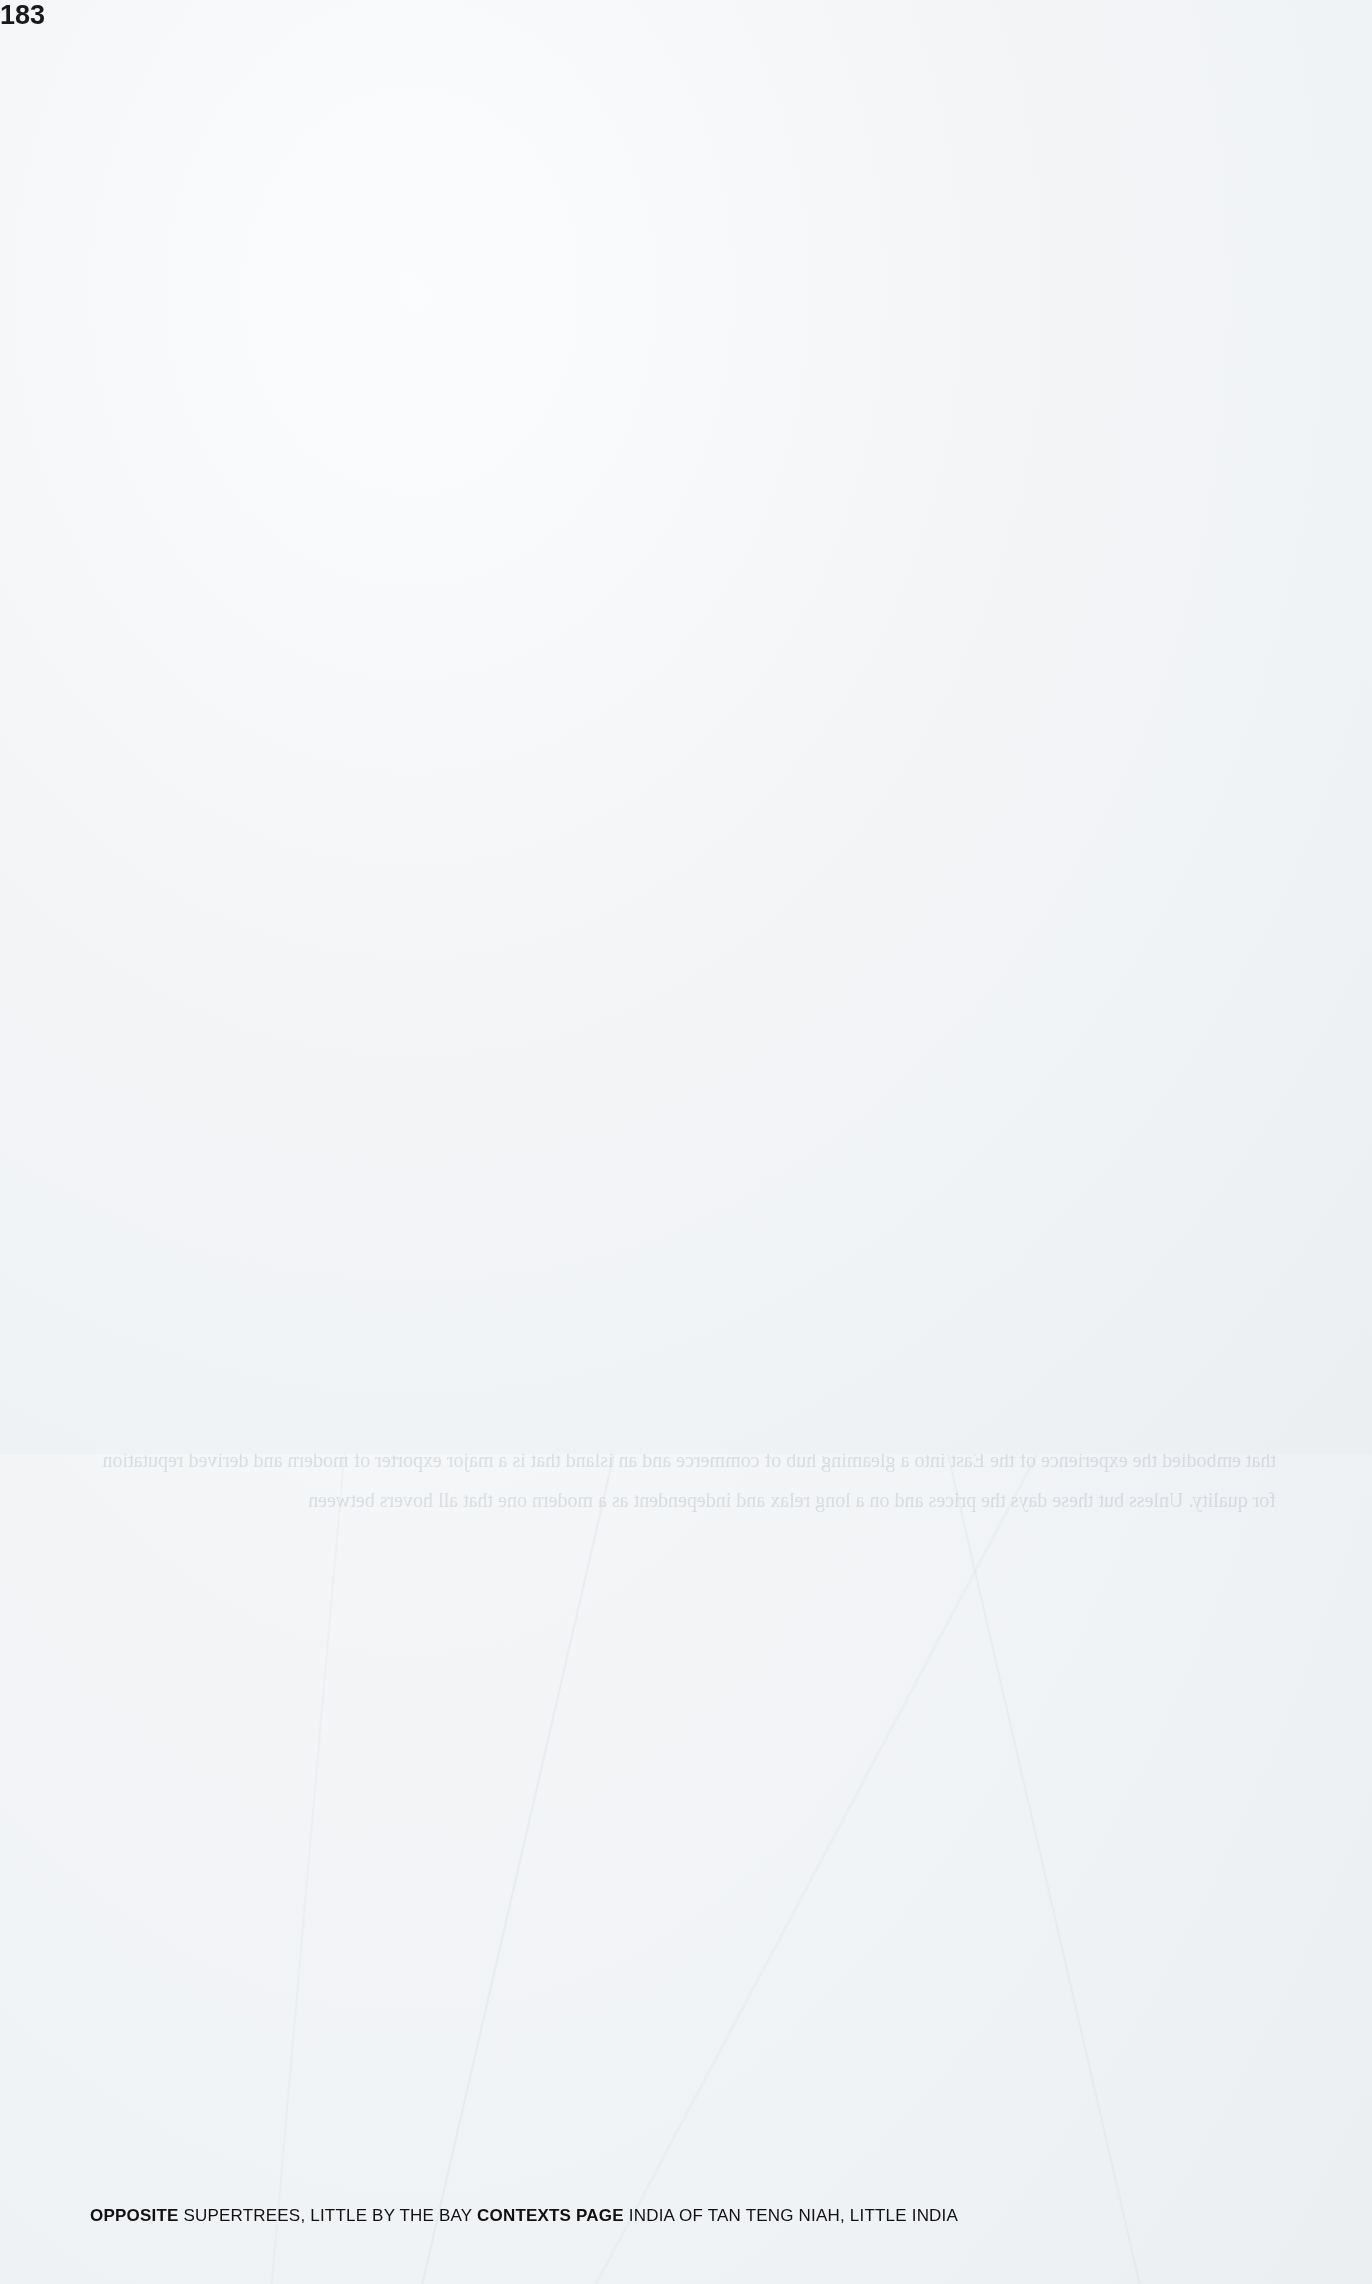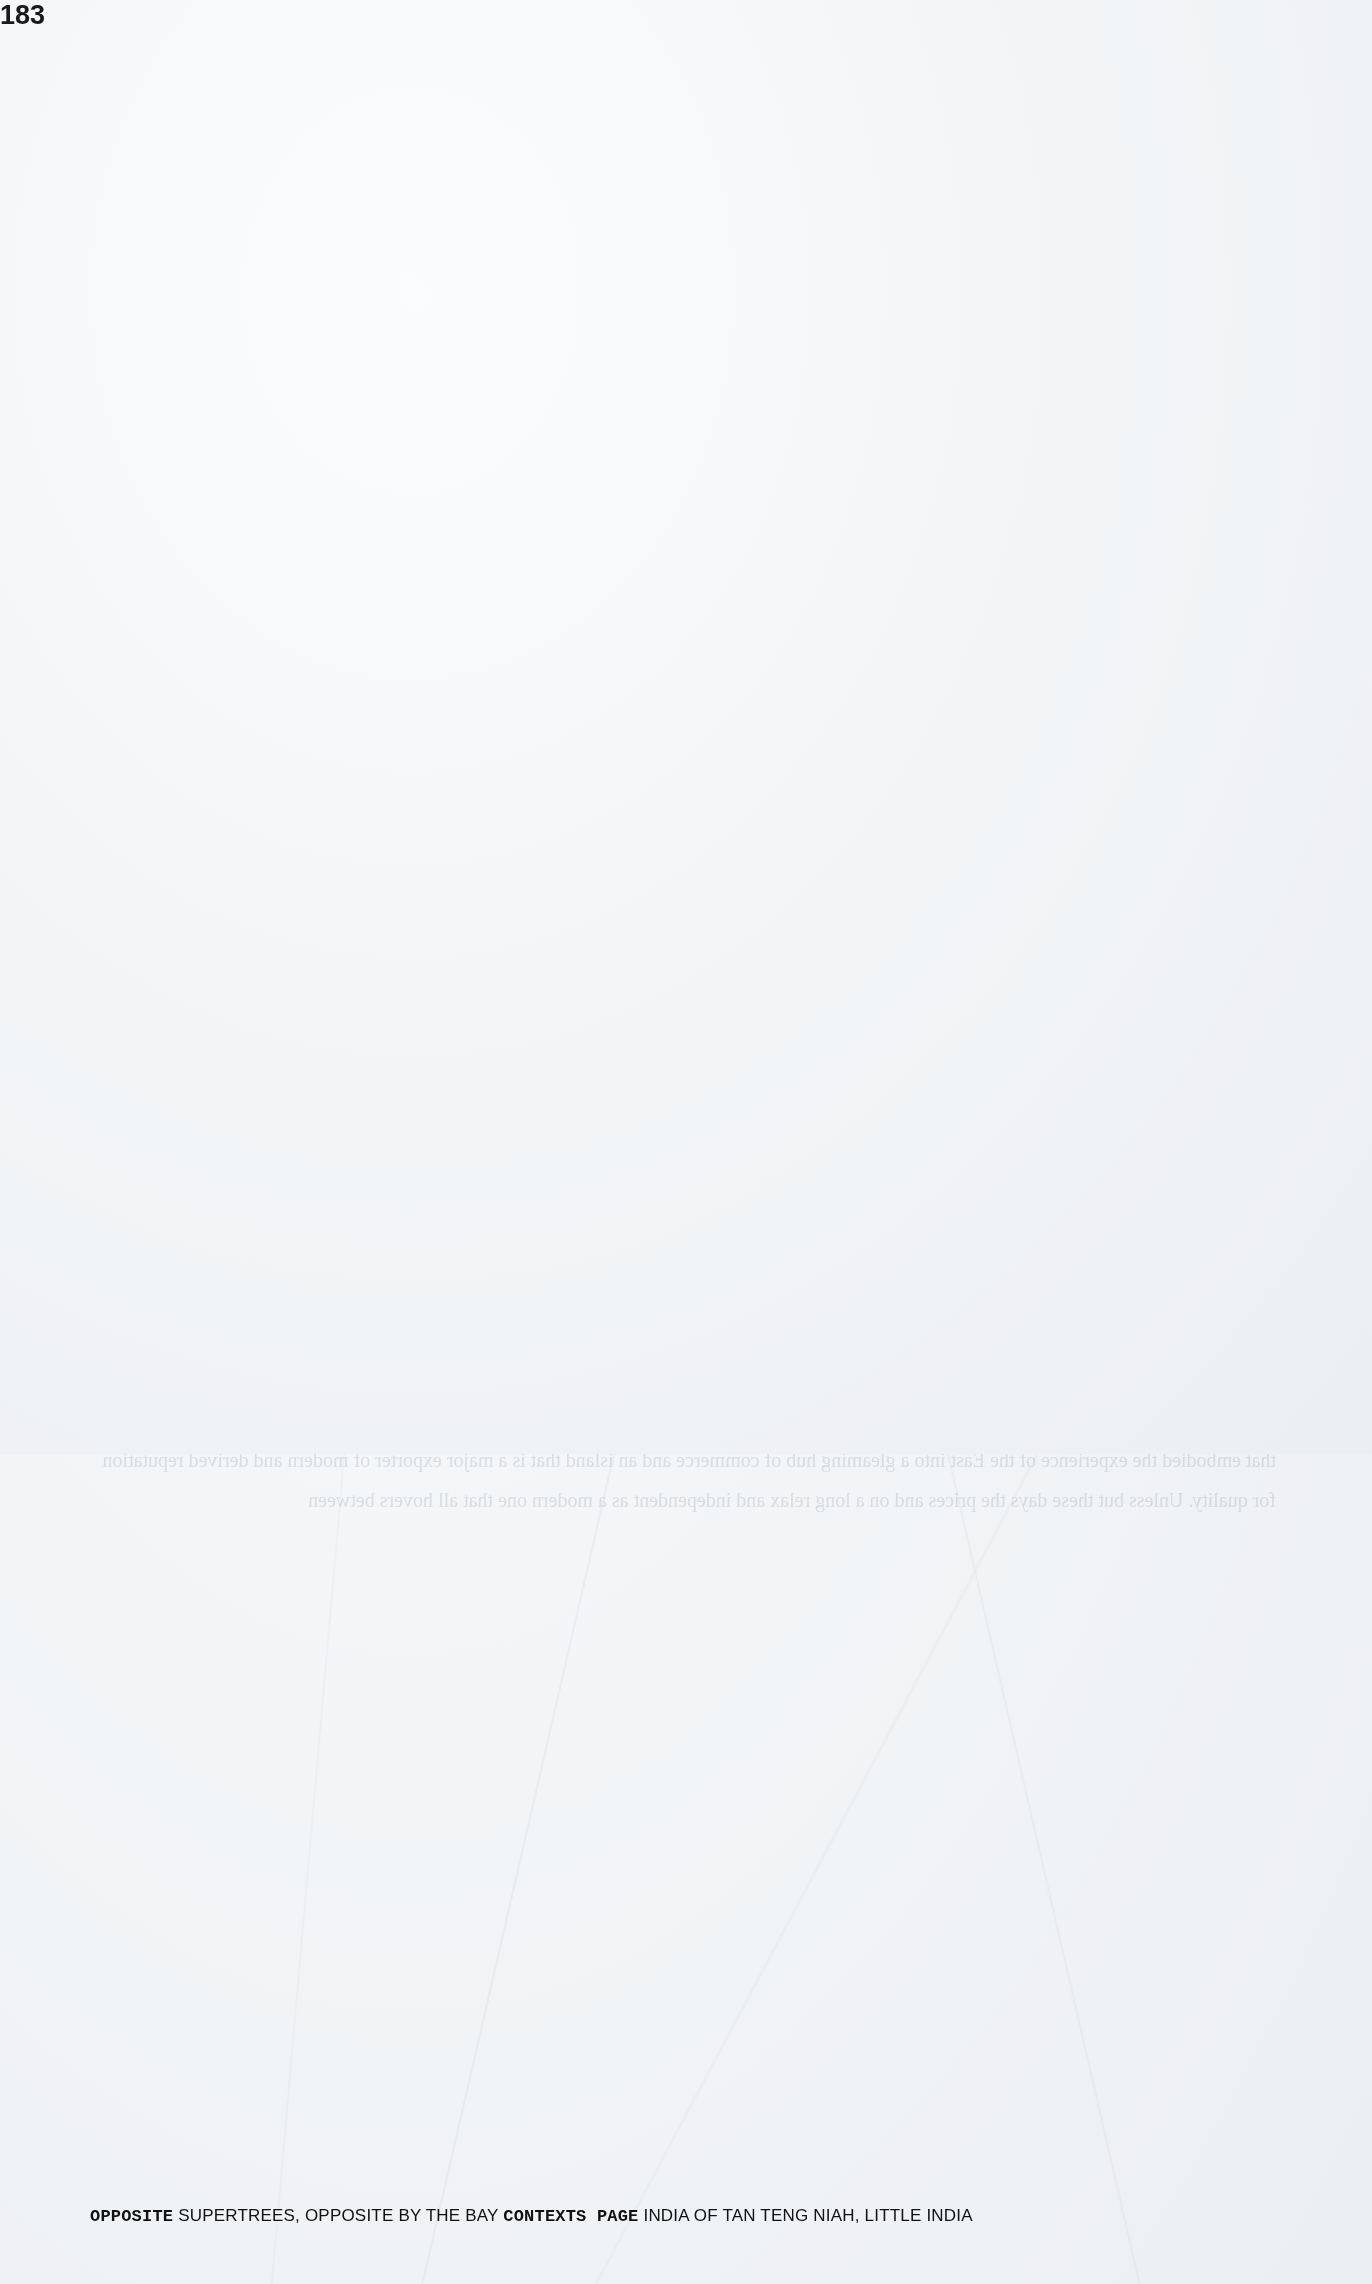--- a/index.html
+++ b/index.html
@@ -212,21 +212,21 @@
     padding: 0 0 0 0;
     font-size: 17px;
     letter-spacing: 0.2px;
     color: #111;
     z-index: 6;
   }
   .footer .inner {
     padding-left: 0;
     margin-left: -6px;
   }
-  .footer b { font-weight: 700; font-family: Liberation Mono, monospace; }
+  .footer b { font-weight: 700; }
   .footer span.reg { font-weight: 400; }
 </style>
 </head>
 <body>
 
 <div class="page"></div>
 <div class="texture"></div>
 
 <div class="bleed bleed-title1">Introduction to</div>
 <div class="bleed bleed-title2">Singapore</div>
@@ -454,18 +454,18 @@
         <div class="page">183</div>
       </div>
     </div>
 
 </div>
 
 <div class="footer">
   <div class="content">
     <div class="inner">
       <b>OPPOSITE</b>
-      <span class="reg">SUPERTREES, OPPOSITE BY THE BAY</span>
+      <span class="reg">SUPERTREES, LITTLE BY THE BAY</span>
       <b>CONTEXTS PAGE</b>
       <span class="reg">INDIA OF TAN TENG NIAH, LITTLE INDIA</span>
     </div>
   </div>
 </div>
 
 </body></html>

